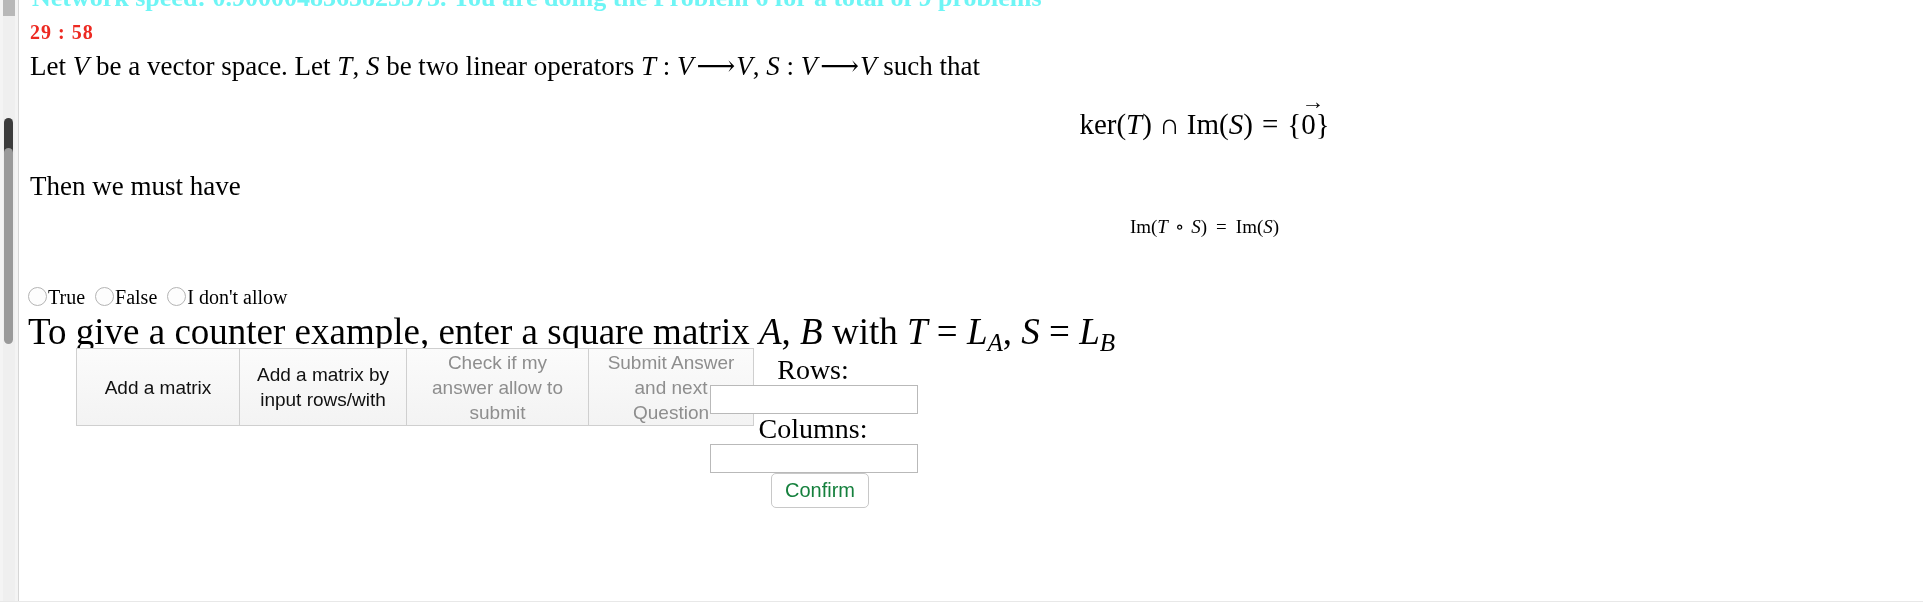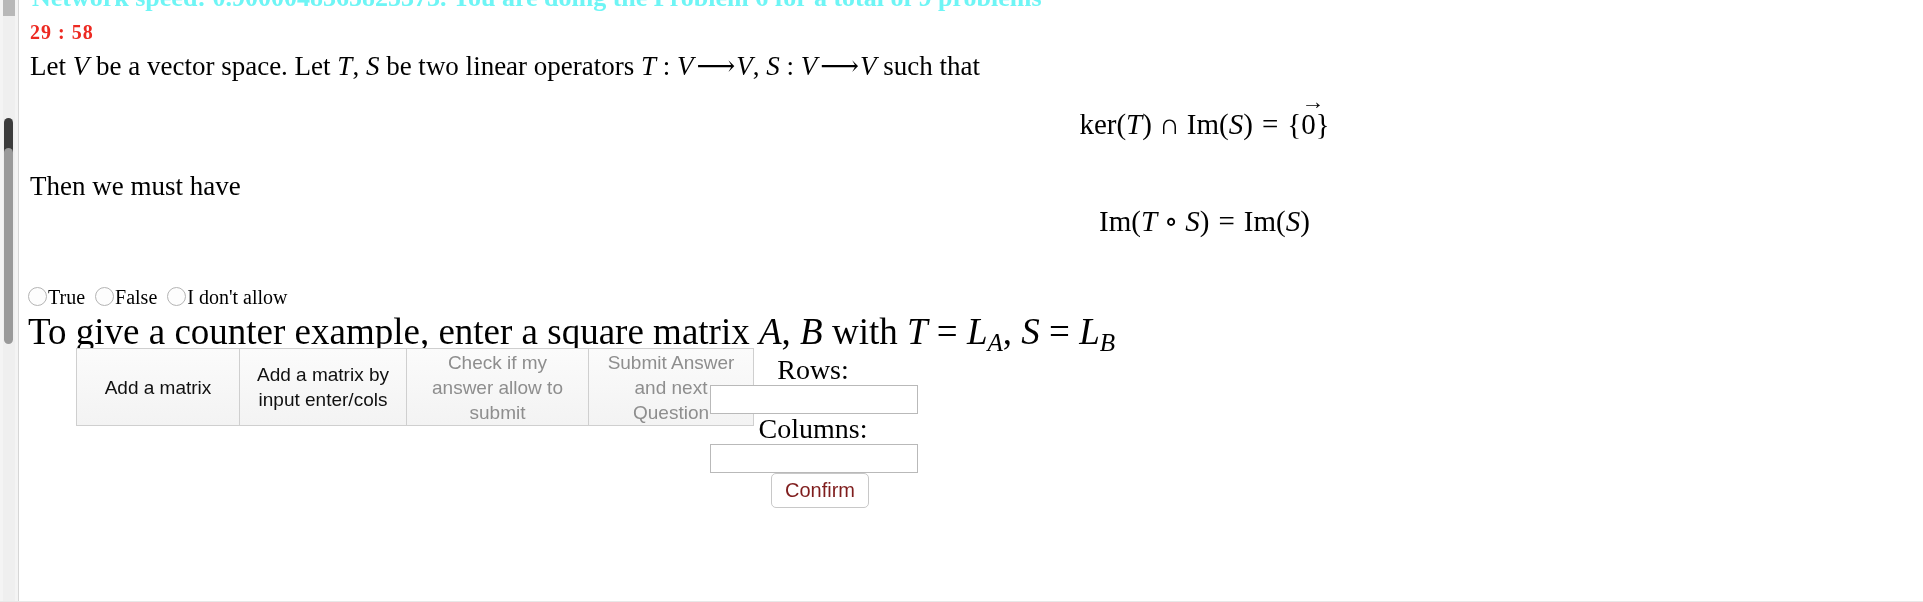--- a/index.html
+++ b/index.html
@@ -125,24 +125,24 @@
     position: absolute;
     left: 0;
     top: 108px;
     width: 1895px;
     text-align: center;
     font-size: 29px;
   }
   .eq-block-2 {
     position: absolute;
     left: 0;
-    top: 204px;
+    top: 215px;
     width: 1895px;
     text-align: center;
-    font-size: 29px;
+    font-size: 19px;
   }
   .eq-inner { display: inline-block; transform: translateX(235px); }
 
   
   .mi { font-style: italic; font-family: "Liberation Serif","DejaVu Serif",serif; }
   .mop { font-style: normal; }
   .msub {
     font-size: 0.68em;
     vertical-align: -0.28em;
     font-style: italic;
@@ -257,21 +257,21 @@
   }
   .dims-gap { width: 16px; }
   .confirm-btn {
     margin-left: 14px;
     font-family: "Liberation Sans","DejaVu Sans",sans-serif;
     font-size: 20px;
     background: #ffffff;
     border: 1px solid #c8c8c8;
     border-radius: 5px;
     padding: 4px 13px 5px 13px;
-    color: #7f1d1d;
+    color: #15803d;
     cursor: pointer;
     line-height: 24px;
   }
 
   
   .bottom-rule {
     position: absolute;
     left: 0; top: 601px;
     width: 1923px; height: 1px;
     background: #e8e8e8;
@@ -310,21 +310,21 @@
     </div>
 
     <div class="radio-row">
       <span class="radio-opt"><span class="radio-dot"></span><span class="radio-label">True</span></span><span class="radio-opt"><span class="radio-dot"></span><span class="radio-label">False</span></span><span class="radio-opt"><span class="radio-dot"></span><span class="radio-label">I don't allow</span></span>
     </div>
 
     <div class="counter-line"><span>To give a counter example, enter a square matrix </span><span class="mi">A</span><span>, </span><span class="mi">B</span><span> with </span><span class="mi">T</span><span> = </span><span class="mi">L</span><span class="msub">A</span><span>, </span><span class="mi">S</span><span> = </span><span class="mi">L</span><span class="msub">B</span></div>
 
     <div class="btn-bar">
       <div class="mbtn btn-add-matrix">Add a matrix</div>
-      <div class="mbtn btn-add-rowscols">Add a matrix by input enter/cols</div>
+      <div class="mbtn btn-add-rowscols">Add a matrix by input rows/with</div>
       <div class="mbtn btn-check disabled">Check if my answer allow to submit</div>
       <div class="mbtn btn-submit disabled">Submit Answer and next Question</div>
     </div>
 
     <div class="dims">
       <span class="dims-label">Rows:</span>
       <input class="dims-input" type="text" placeholder="" style="">
       <span class="dims-gap"></span>
       <span class="dims-label">Columns:</span>
       <input class="dims-input" type="text" placeholder="" style="">

